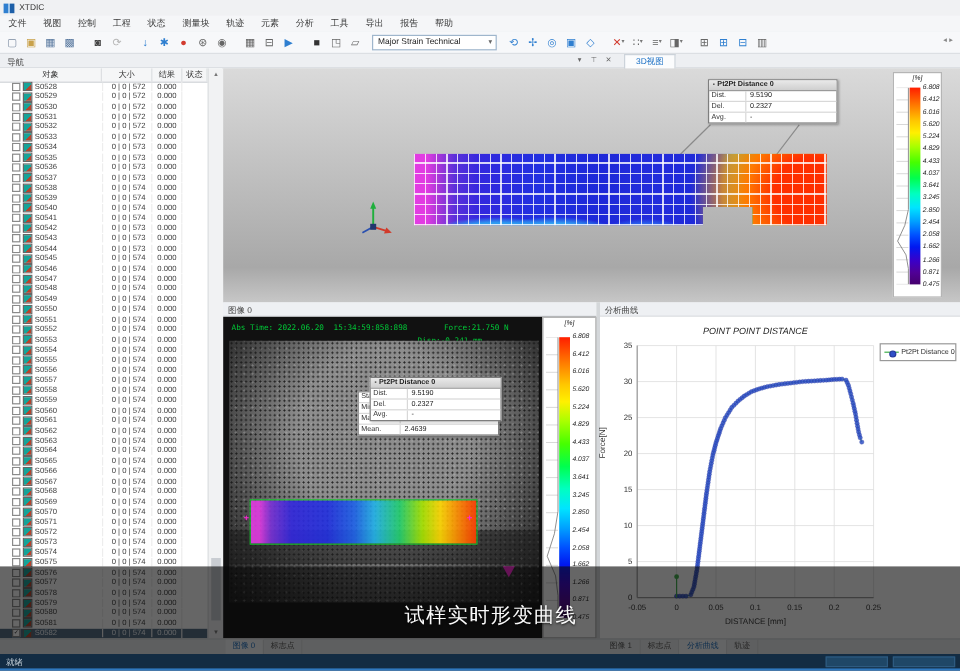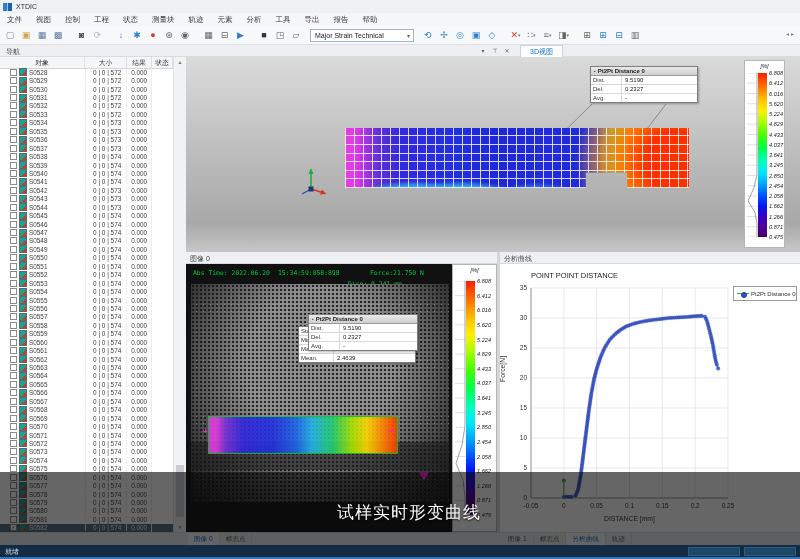--- a/index.html
+++ b/index.html
@@ -105,21 +105,21 @@
   #tooltip-stats{left:112px;top:62px;width:116px;}
   #tooltip-img{left:122px;top:50px;width:108px;}
   #img-colorbar{left:266px;top:0;width:45px;height:268px;}
   #v3d-colorbar{left:558px;top:3px;width:41px;height:188px;}
   #splitter{left:497px;top:252px;width:3px;height:293px;background:#d4d7da;}
 
   
   #chart-title-row{left:500px;top:252px;width:300px;}
   #chart-title-row .label{position:absolute;left:4px;top:2px;}
   #chart-content{left:500px;top:264px;width:300px;height:268px;background:#fff;}
-  #chart-main-title{position:absolute;left:31px;top:7px;width:197px;font-size:7.5px;color:#222;}
+  #chart-main-title{position:absolute;left:31px;top:7px;width:197px;text-align:center;font-size:7.5px;color:#222;font-style:italic;}
   #chart-legend{position:absolute;left:233px;top:22px;width:64px;height:15px;border:1px solid #999;background:#fff;display:flex;align-items:center;font-size:6px;color:#333;padding-left:3px;box-sizing:border-box;}
   .legend-swatch{width:12px;height:0;border-top:1px solid #3fae4a;position:relative;margin-right:2px;flex:none;}
   .legend-swatch::after{content:"";position:absolute;left:4px;top:-2.5px;width:4px;height:4px;border-radius:50%;background:#3050c8;border:0.5px solid #24399c;}
   #chart-ylabel{position:absolute;left:-1px;top:118px;font-size:6.8px;color:#333;transform:rotate(-90deg);transform-origin:left top;}
   #chart-xlabel{position:absolute;left:31px;top:251px;width:197px;text-align:center;font-size:6.8px;color:#333;}
 
   
   #tabstrip{left:0;top:532px;width:800px;height:13px;background:#ebedef;border-top:1px solid #d6d9dc;box-sizing:border-box;font-size:6.6px;display:flex;}
   .tab-group{display:flex;position:absolute;top:0;height:12px;}
   #tabs-left{left:188px;}

